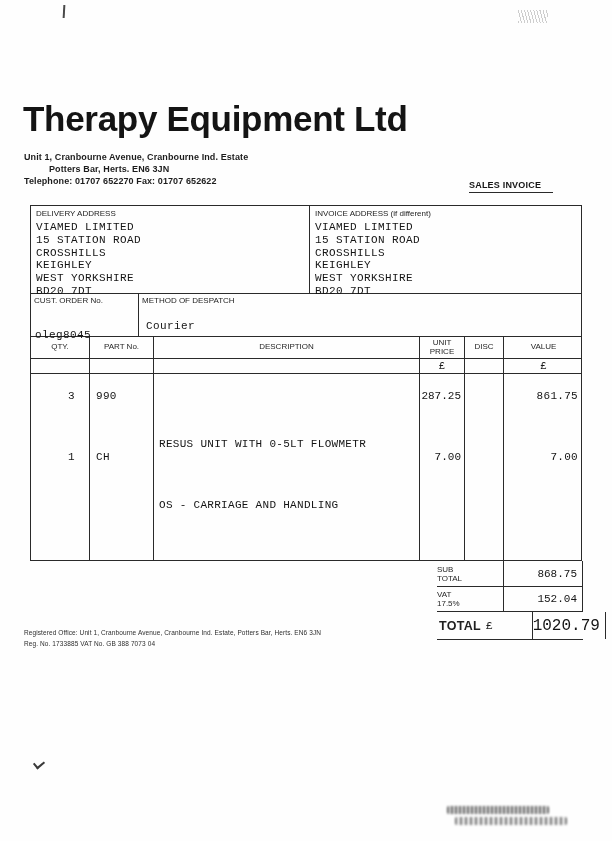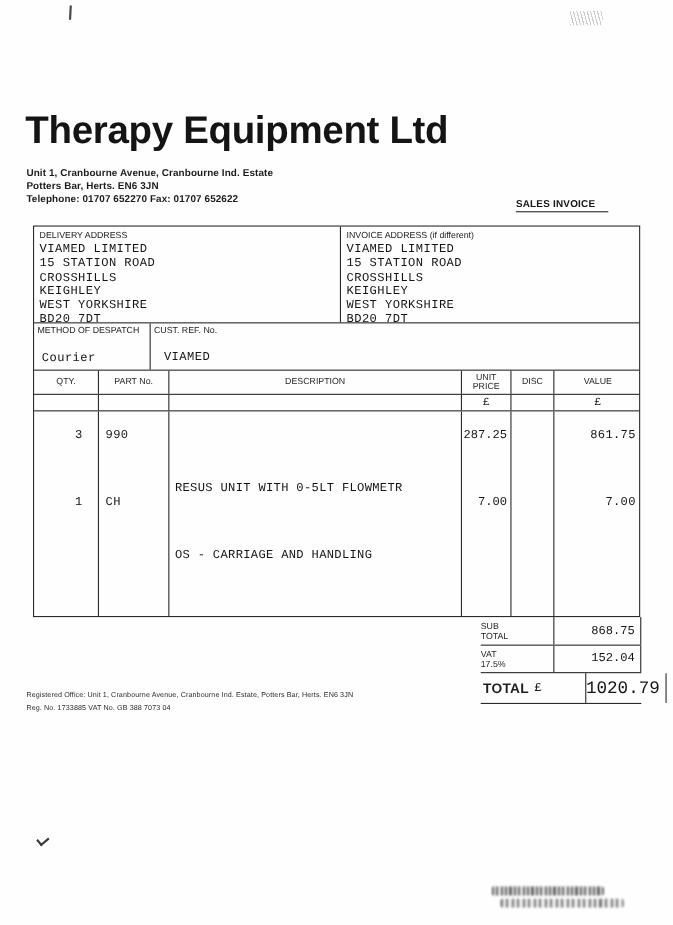--- a/index.html
+++ b/index.html
@@ -3,21 +3,21 @@
 <meta charset="utf-8">
 <style>
   * { box-sizing: border-box; margin: 0; padding: 0; }
   html, body { width: 612px; height: 841px; }
   body { background: #e9e9e9; font-family: "Liberation Sans", sans-serif; }
   .page { position: relative; width: 612px; height: 841px; background: #fefefe; overflow: hidden; color: #1d1d1d; }
 
   
   .company-name { position: absolute; left: 23px; top: 99px; font-size: 35px; font-weight: bold; letter-spacing: -0.3px; color: #141414; }
   .company-addr { position: absolute; left: 24px; font-size: 9px; font-weight: bold; color: #1c1c1c; letter-spacing: 0.1px; }
-  .cl1 { top: 152px; } .cl2 { top: 164px; } .cl3 { top: 176px; }
+  .cl1 { top: 152px; } .cl2 { top: 164px; margin-left: 25px; } .cl3 { top: 176px; }
   .doc-label { position: absolute; left: 469px; top: 180px; width: 84px; font-size: 9px; font-weight: bold; padding-bottom: 2px; border-bottom: 1px solid #2a2a2a; letter-spacing: 0.2px; color: #161616; }
 
   
   .form { position: absolute; left: 30px; top: 205px; width: 552px; border: 1px solid #2a2a2a; background: transparent; }
 
   .typed { font-family: "Liberation Mono", "DejaVu Sans Mono", monospace; color: #141414; }
 
   
   .addr-row { display: flex; height: 88px; border-bottom: 1px solid #2a2a2a; }
   .addr-box { flex: 0 0 278px; position: relative; padding: 3px 5px; }
@@ -119,27 +119,27 @@
           <div>15 STATION ROAD</div>
           <div>CROSSHILLS</div>
           <div>KEIGHLEY</div>
           <div>WEST YORKSHIRE</div>
           <div>BD20 7DT</div>
         </div>
       </div>
     </div>
 
     <div class="details-row">
+      <div class="cell c1">
+        <div class="cell-label">CUST. ORDER No.</div>
+        <div class="typed v-order">oleg8045</div>
+      </div>
       <div class="cell c3">
         <div class="cell-label">METHOD OF DESPATCH</div>
         <div class="typed v-desp">Courier</div>
-      </div>
-      <div class="cell c4">
-        <div class="cell-label">CUST. REF. No.</div>
-        <div class="typed v-ref">VIAMED</div>
       </div>
     </div>
 
     <div class="g hdr-row">
       <div class="hdr-cell">QTY.</div>
       <div class="hdr-cell">PART No.</div>
       <div class="hdr-cell">DESCRIPTION</div>
       <div class="hdr-cell">UNIT PRICE</div>
       <div class="hdr-cell">DISC</div>
       <div class="hdr-cell">VALUE</div>

